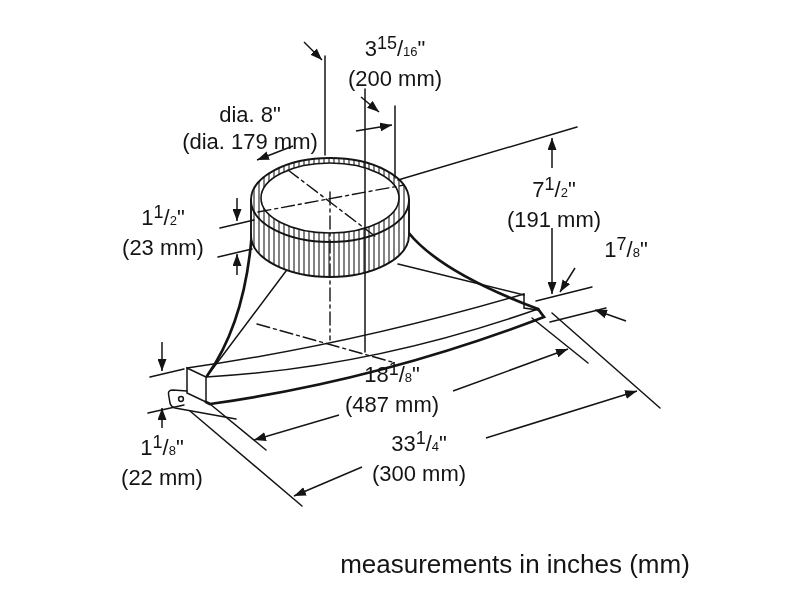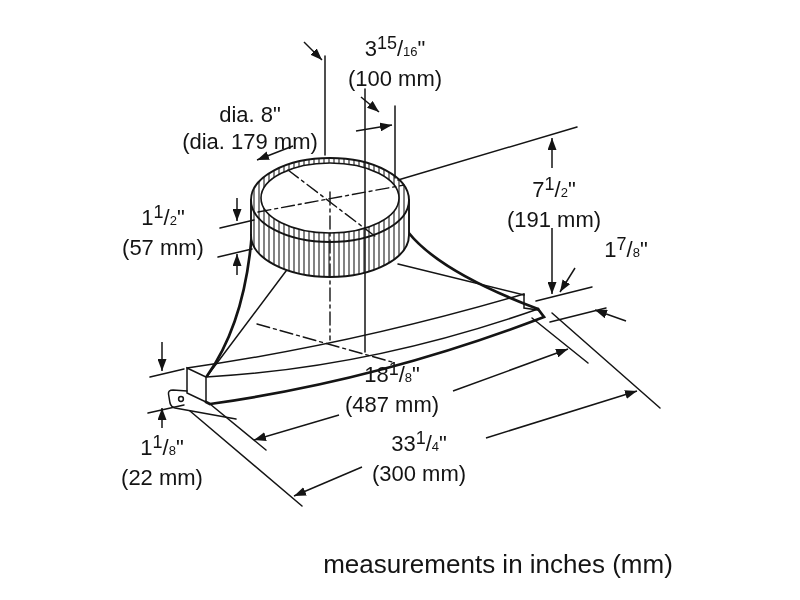--- a/index.html
+++ b/index.html
@@ -146,51 +146,51 @@
       <line class="arr" x1="162" y1="428" x2="162" y2="408" marker-end="url(#arrow)"></line>
       <line class="arr" x1="339" y1="415" x2="254" y2="440" marker-end="url(#arrow)"></line>
       <line class="arr" x1="453" y1="391" x2="568" y2="349" marker-end="url(#arrow)"></line>
       <line class="arr" x1="362" y1="467" x2="294" y2="496" marker-end="url(#arrow)"></line>
       <line class="arr" x1="486" y1="438" x2="637" y2="391" marker-end="url(#arrow)"></line>
     </g>
   </svg>
 
   <div class="dim" style="left:395px;top:30px;">
     <div class="in"><span>3</span><sup>15</sup><span class="sl">/</span><span class="den">16</span><span>"</span></div>
-    <span class="mm">(100 mm)</span>
+    <span class="mm">(200 mm)</span>
   </div>
 
   <div class="dim" style="left:250px;top:101px;">
     <div class="in">dia. 8"</div>
     <span class="mm">(dia. 179 mm)</span>
   </div>
 
   <div class="dim" style="left:554px;top:171px;">
     <div class="in"><span>7</span><sup>1</sup><span class="sl">/</span><span class="den">2</span><span>"</span></div>
     <span class="mm">(191 mm)</span>
   </div>
 
   <div class="dim" style="left:626px;top:231px;">
     <div class="in"><span>1</span><sup>7</sup><span class="sl">/</span><span class="den">8</span><span>"</span></div>
   </div>
 
   <div class="dim" style="left:163px;top:199px;">
     <div class="in"><span>1</span><sup>1</sup><span class="sl">/</span><span class="den">2</span><span>"</span></div>
-    <span class="mm">(57 mm)</span>
+    <span class="mm">(23 mm)</span>
   </div>
 
   <div class="dim" style="left:392px;top:356px;">
     <div class="in"><span>18</span><sup>1</sup><span class="sl">/</span><span class="den">8</span><span>"</span></div>
     <span class="mm">(487 mm)</span>
   </div>
 
   <div class="dim" style="left:419px;top:425px;">
     <div class="in"><span>33</span><sup>1</sup><span class="sl">/</span><span class="den">4</span><span>"</span></div>
     <span class="mm">(300 mm)</span>
   </div>
 
   <div class="dim" style="left:162px;top:429px;">
     <div class="in"><span>1</span><sup>1</sup><span class="sl">/</span><span class="den">8</span><span>"</span></div>
     <span class="mm">(22 mm)</span>
   </div>
 
-  <div class="caption" style="left:498px;top:549px;">measurements in inches (mm)</div>
+  <div class="caption" style="left:515px;top:549px;">measurements in inches (mm)</div>
 </div>
 
 </body></html>

